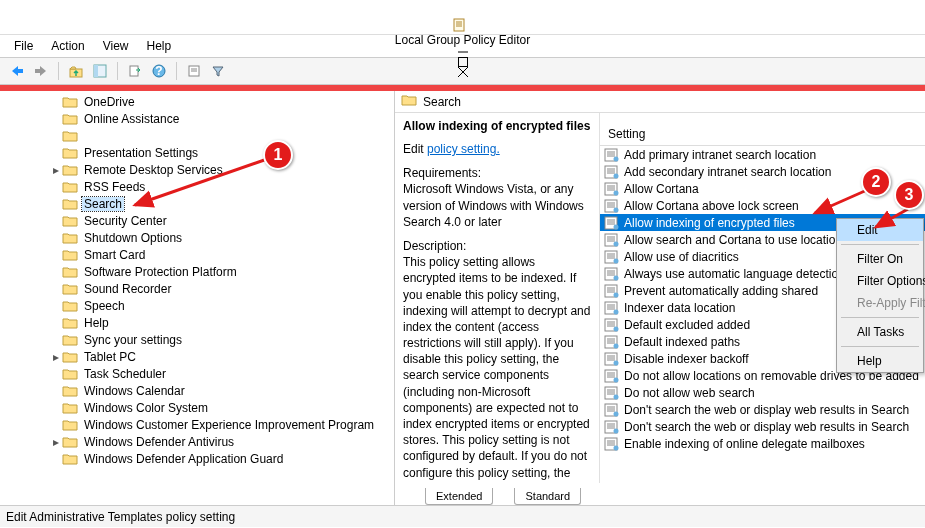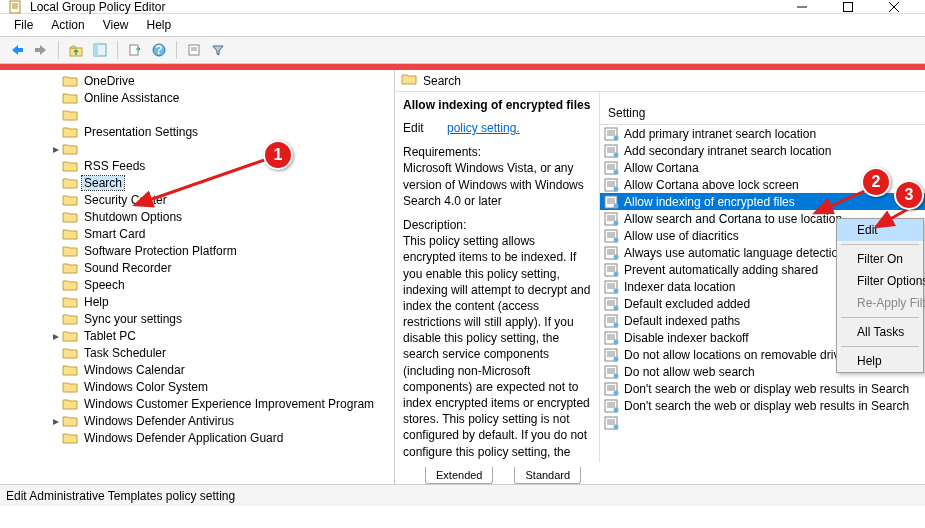--- a/index.html
+++ b/index.html
@@ -1,19 +1,19 @@
 <!DOCTYPE html>
 <html><head>
 <meta charset="utf-8">
 <style>
 * { box-sizing: border-box; margin: 0; padding: 0; font-family: "Segoe UI", Tahoma, sans-serif; font-size: 12px; }
 body { width: 925px; height: 528px; background: #fff; overflow: hidden; position: relative; }
 
 
-.titlebar { height: 14px; display: flex; align-items: center; padding: 0 8px; border-bottom: 1px solid #ddd; }
+.titlebar { height: 30px; display: flex; align-items: center; padding: 17px 8px; border-bottom: 1px solid #ddd; flex-direction: column; }
 .titlebar .icon { width: 16px; height: 16px; margin-right: 6px; display: inline-flex; align-items: center; justify-content: center; }
 .titlebar .title { flex: 1; font-size: 12px; }
 .titlebar .winbtn { width: 46px; height: 30px; display: flex; align-items: center; justify-content: center; cursor: pointer; }
 
 
 .menubar { height: 22px; display: flex; align-items: center; padding: 0 6px; gap: 2px;}
 .menubar .menuitem { padding: 2px 8px; cursor: pointer; }
 
 
 .toolbar { height: 28px; border-top: 1px solid #ccc; border-bottom: 1px solid #ccc; background: #f5f5f5; display: flex; align-items: center; padding: 0 6px; gap: 2px; }
@@ -33,21 +33,21 @@
 .treerow .expand { width:12px; display:inline-flex; justify-content:center; color:#555;}
 .treerow .folder { width: 16px; height: 14px; margin-right: 4px; display: inline-flex; }
 .treerow .label { padding: 0 2px; }
 
 
 .rightpanel { flex: 1; display:flex; flex-direction:column; position:relative; overflow:hidden;}
 .locheader { height: 22px; background:#fff; border-bottom:1px solid #ddd; display:flex; align-items:center; padding-left:6px; gap:6px;}
 .content { flex:1; display:flex; overflow:hidden;}
 .desc-col { width: 205px; border-right:1px solid #e0e0e0; padding:6px 8px; overflow-y:auto; position:relative;}
 .desc-col .heading { font-weight:bold; margin-bottom:8px;}
-.desc-col a { color:#0066cc; text-decoration:underline; cursor:pointer;margin-left:20px;}
+.desc-col a { color:#0066cc; text-decoration:underline; cursor:pointer;}
 .desc-col p { margin-bottom:8px; line-height:1.35;}
 .settings-col { flex:1; overflow:auto; position:relative;margin-top:10px;}
 .settings-header { position:sticky; top:0; background:#fff; border-bottom:1px solid #ddd; padding:4px 8px; font-weight:normal;}
 .setrow { display:flex; align-items:center; height:17px; padding-left:4px; cursor:pointer; white-space:nowrap;}
 .setrow.selected { background:#0078d7; color:#fff;}
 .setrow .seticon { width:16px; height:14px; margin-right:4px; display:inline-flex;}
 
 
 .tabs { height:22px; display:flex; align-items:flex-end; padding-left:8px; gap:0;}
 .tab { border:1px solid #aaa; border-top:none; padding:2px 10px; background:#fff; cursor:pointer; font-size:11px; border-radius: 0 0 3px 3px; margin-right:-1px;margin-left:22px;}
@@ -203,20 +203,21 @@
           </span>
           <span class="label">Presentation Settings</span>
         </div>
         <div class="treerow has-expand">
           <span class="expand">▸</span>
           <span class="folder">
             <svg viewBox="0 0 16 14">
               <path d="M1 3 L1 12 L15 12 L15 4 L7 4 L6 3 Z" fill="#ffe08a" stroke="#c0a040"></path>
             </svg>
           </span>
+          <span class="label">Remote Desktop Services</span>
         </div>
         <div class="treerow">
           <span class="folder">
             <svg viewBox="0 0 16 14">
               <path d="M1 3 L1 12 L15 12 L15 4 L7 4 L6 3 Z" fill="#ffe08a" stroke="#c0a040"></path>
             </svg>
           </span>
           <span class="label">RSS Feeds</span>
         </div>
         <div class="treerow selected">
@@ -576,20 +577,21 @@
             <div class="setrow">
               <span class="seticon">
                 <svg viewBox="0 0 16 14">
                   <rect x="1" y="1" width="12" height="12" fill="#fff" stroke="#888"></rect>
                   <line x1="3" y1="4" x2="11" y2="4" stroke="#888"></line>
                   <line x1="3" y1="6" x2="11" y2="6" stroke="#888"></line>
                   <line x1="3" y1="8" x2="11" y2="8" stroke="#888"></line>
                   <circle cx="12" cy="11" r="2.5" fill="#6ab0e0"></circle>
                 </svg>
               </span>
+              <span>Enable indexing of online delegate mailboxes</span>
             </div>
           </div>
       </div>
     </div>
     <div class="tabs">
       <div class="tab active">Extended</div>
       <div class="tab">Standard</div>
     </div>
   </div>
 </div>

